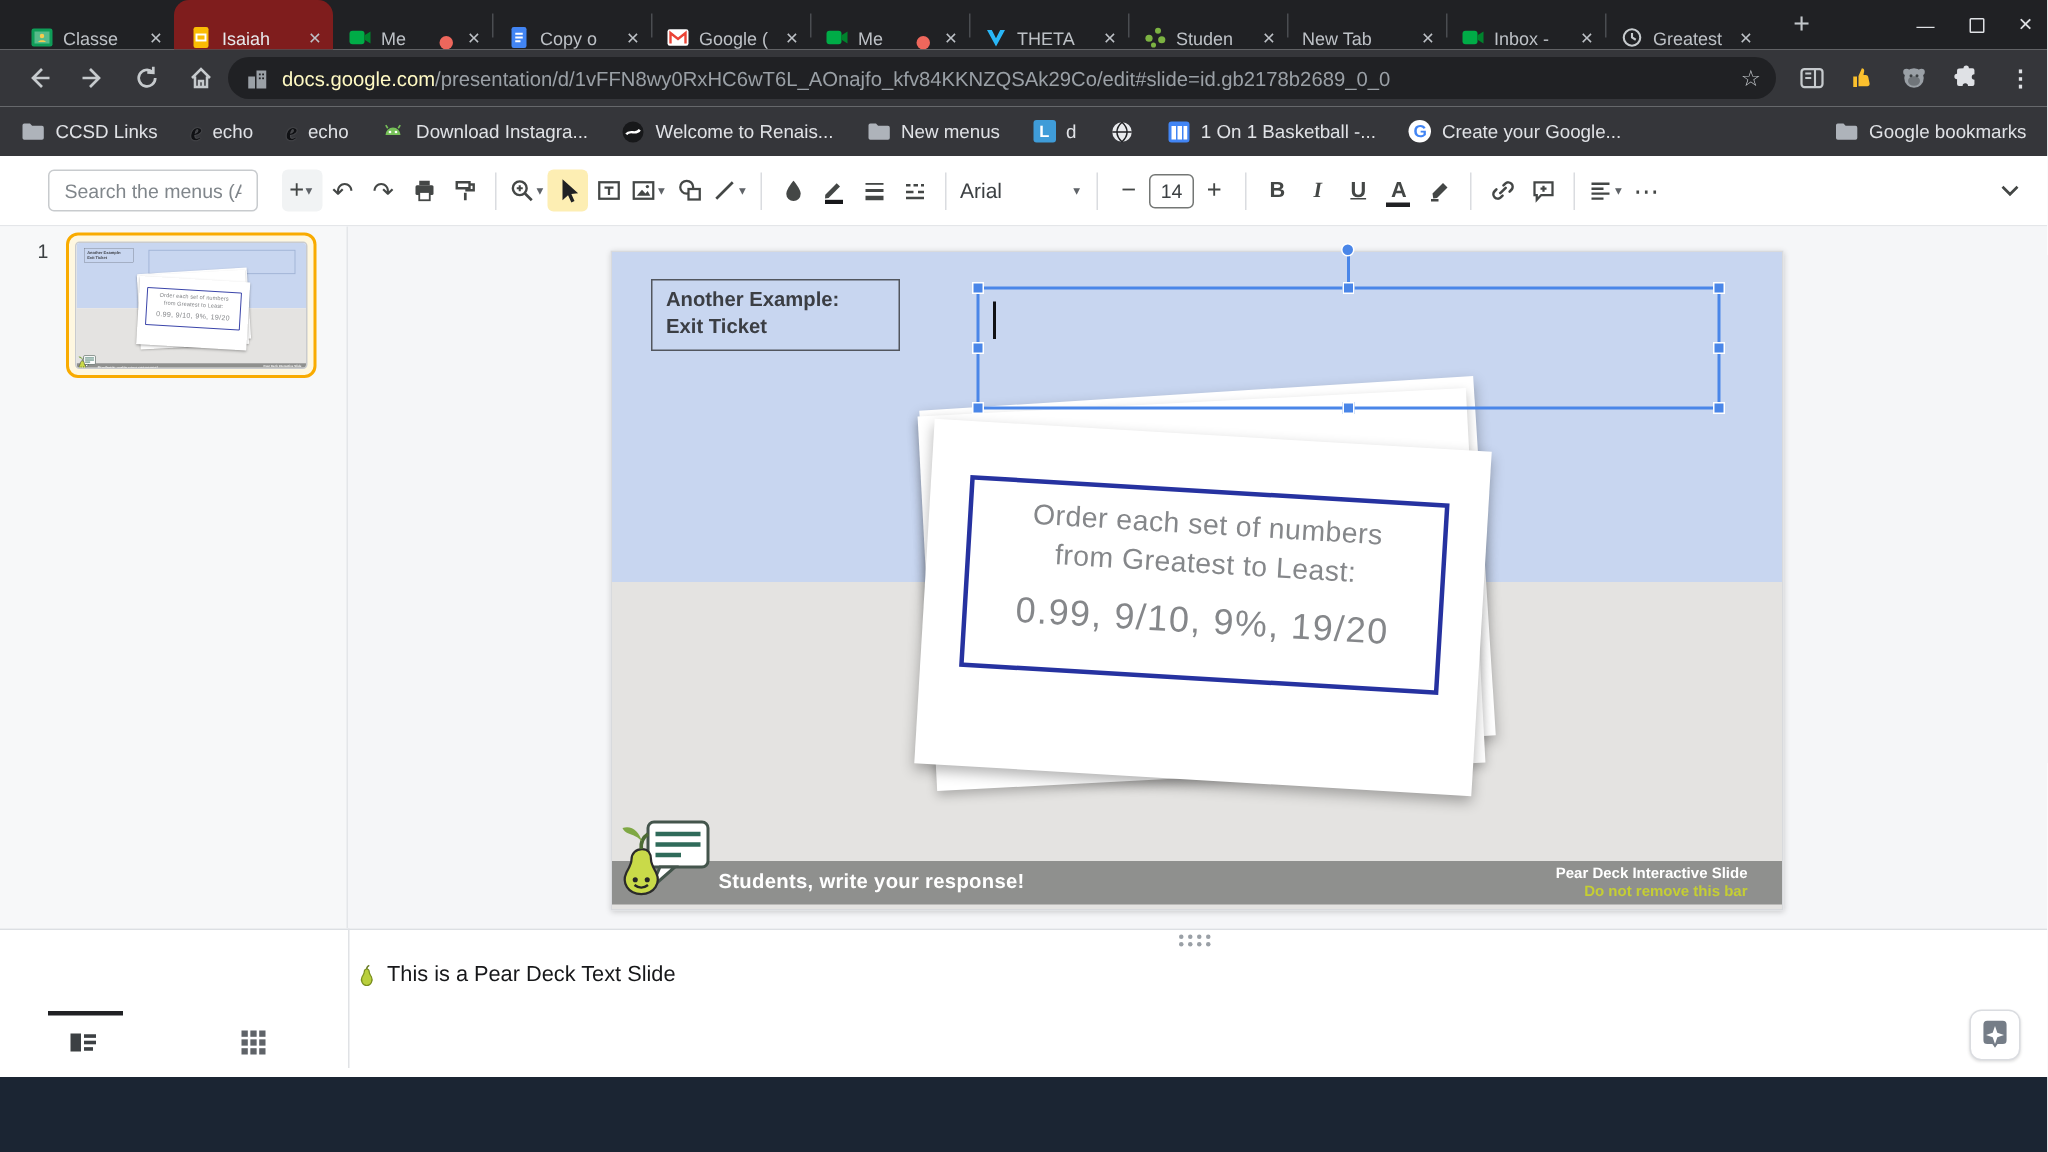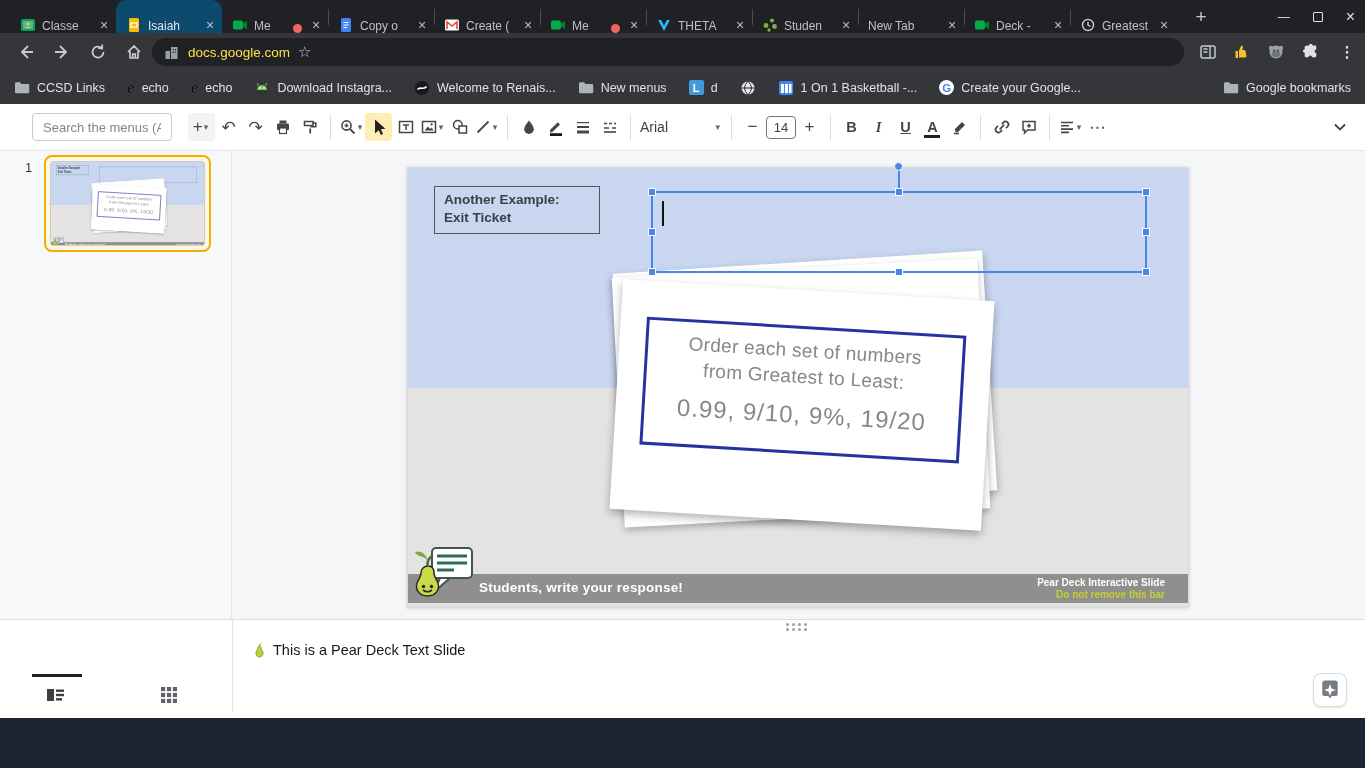--- a/index.html
+++ b/index.html
@@ -6,36 +6,36 @@
   body{font-family:"Liberation Sans",sans-serif;background:#fff}
   .screen{position:relative;width:1365px;height:768px;overflow:hidden;background:#fff}
   svg{display:block}
 
   
   .tabstrip{position:absolute;left:0;top:0;width:100%;height:33px;background:#202124}
   .tabs{position:absolute;left:10px;top:0;display:flex;height:33px;align-items:flex-end}
   .tab{position:relative;width:106px;height:32px;display:flex;align-items:flex-end;gap:6px;padding:0 4px 0 10px;color:#bdc1c6;font-size:12px}
   .tab:not(.active):not(:first-child)::before{content:"";position:absolute;left:0;top:8px;width:1px;height:16px;background:#4a4d51}
   .tab.active + .tab::before{display:none}
-  .tab.active{background:#0c4a6e;border-radius:10px 10px 0 0;color:#e6e8eb;height:33px}
+  .tab.active{background:#7f1d1d;border-radius:10px 10px 0 0;color:#e6e8eb;height:33px}
   .t-title{flex:1;overflow:hidden;white-space:nowrap}
   .t-close{font-size:14px;width:16px;flex:none;text-align:center;color:#bdc1c6}
   .favicon{width:16px;height:16px;flex:none}
   .rec-dot{width:9px;height:9px;border-radius:50%;background:#ee675c;flex:none}
   .newtab-btn{position:absolute;left:1188px;top:4px;width:26px;height:26px;color:#c3c7cb;font-size:19px;display:flex;align-items:center;justify-content:center}
   .win-controls{position:absolute;right:10px;top:0;height:33px;display:flex;gap:23px;align-items:center;color:#dfe1e5}
   .wc-min{font-size:12px;line-height:10px}
   .wc-restore{width:10px;height:10px;border:1.5px solid #dfe1e5;border-radius:1px}
   .wc-close{font-size:16px}
 
   
   .omnirow{position:absolute;left:0;top:33px;width:100%;height:38px;background:#35363a}
   .navbtn{position:absolute;top:7px;width:24px;height:24px;display:flex;align-items:center;justify-content:center}
   .omnibox{position:absolute;left:152px;top:5px;width:1032px;height:28px;border-radius:14px;background:#202124;display:flex;align-items:center;padding:0 10px 0 12px;font-size:13.5px}
-  .url-host{color:#fde047}
+  .url-host{color:#fef9c3}
   .url-path{color:#9aa0a6;overflow:hidden;white-space:nowrap;flex:1}
   .ob-star{color:#c3c7cb;font-size:15px;margin-left:8px}
   .extbtn{position:absolute;top:8px;width:22px;height:22px;display:flex;align-items:center;justify-content:center}
   .kebab{color:#dfe1e5;font-size:15px;font-weight:bold}
 
   
   .bmrow{position:absolute;left:0;top:71px;width:100%;height:33px;background:#35363a;display:flex;align-items:center;padding:0 14px;gap:22px;font-size:12.5px;color:#e0e2e6}
   .bm{display:flex;align-items:center;gap:7px;white-space:nowrap}
   .bm-right{margin-left:auto}
   .echo-glyph{font-family:"Liberation Serif",serif;font-weight:bold;font-style:italic;font-size:17px;color:#101114;text-shadow:0 0 1px rgba(255,255,255,.35);line-height:14px}
@@ -94,21 +94,21 @@
   .rot-line{position:absolute;left:50%;top:-24px;width:2px;height:24px;margin-left:-1px;background:var(--accent_blue,#4a86e8)}
   .rot-dot{position:absolute;left:50%;top:-31px;width:9px;height:9px;margin-left:-5px;border-radius:50%;background:var(--accent_blue,#4a86e8);border:1px solid #fff}
   .cursor-bar{position:absolute;left:9px;top:8px;width:2px;height:25px;background:#101114}
   .thumb-selrect{position:absolute;left:243px;top:23px;width:496px;height:82px;border:3px solid #9fb2d4}
 
   
   .notesband{position:absolute;left:0;top:619px;width:100%;height:99px;background:#fff;border-top:1px solid #dcdfe3}
   .v-div{position:absolute;left:232px;top:619px;width:1px;height:93px;background:#e0e2e5}
   .split-dots{position:absolute;left:786px;top:623px;display:grid;grid-template-columns:repeat(4,4px);grid-gap:2px}
   .split-dots i{width:3px;height:3px;border-radius:50%;background:#9aa0a6}
-  .notes{position:absolute;left:253px;top:641px;font-size:14.5px;color:#17181a;line-height:19.5px}
+  .notes{position:absolute;left:238px;top:641px;font-size:14.5px;color:#17181a;line-height:19.5px}
   .note-line{display:flex;align-items:center;gap:7px}
   .ind-bar{position:absolute;left:32px;top:674px;width:50px;height:3px;background:#202124}
   .viewbtn{position:absolute;top:686px;width:20px;height:20px}
   .explore{position:absolute;left:1313px;top:673px;width:34px;height:34px;background:#fff;border:1px solid #dadce0;border-radius:8px;box-shadow:0 1px 2px rgba(0,0,0,.12);display:flex;align-items:center;justify-content:center}
 
   
   .shelf{position:absolute;left:0;top:718px;width:100%;height:50px;background:#1b2533}
 </style>
 </head>
 <body>
@@ -160,21 +160,21 @@
         <span class="t-title">Copy o</span>
         <span class="t-close">×</span>
       </div>
       <div class="tab">
         <span class="favicon">
             <svg width="16" height="16">
               <rect x="1" y="2.5" width="14" height="11" rx="1.5" fill="#fff"></rect>
               <path d="M3 12 V5 L8 9 L13 5 V12" fill="none" stroke="#ea4335" stroke-width="1.6"></path>
             </svg>
           </span>
-        <span class="t-title">Create (</span>
+        <span class="t-title">Google (</span>
         <span class="t-close">×</span>
       </div>
       <div class="tab">
         <span class="favicon">
             <svg width="16" height="16">
               <rect x="1" y="3.5" width="10" height="9" rx="2" fill="#00ac47"></rect>
               <path d="M11 6.5 L15 4 V12 L11 9.5 Z" fill="#00832d"></path>
             </svg>
           </span>
         <span class="t-title">Me</span>
@@ -206,21 +206,21 @@
         <span class="t-title">New Tab</span>
         <span class="t-close">×</span>
       </div>
       <div class="tab">
         <span class="favicon">
             <svg width="16" height="16">
               <rect x="1" y="3.5" width="10" height="9" rx="2" fill="#00ac47"></rect>
               <path d="M11 6.5 L15 4 V12 L11 9.5 Z" fill="#00832d"></path>
             </svg>
           </span>
-        <span class="t-title">Deck -</span>
+        <span class="t-title">Inbox -</span>
         <span class="t-close">×</span>
       </div>
       <div class="tab">
         <span class="favicon">
             <svg width="16" height="16">
               <circle cx="8" cy="8" r="5.5" fill="none" stroke="#c6cacd" stroke-width="1.4"></circle>
               <path d="M8 5 V8 L10.5 9.5" fill="none" stroke="#c6cacd" stroke-width="1.4"></path>
             </svg>
           </span>
         <span class="t-title">Greatest</span>
@@ -262,20 +262,21 @@
           <svg width="15" height="15">
             <rect x="1.5" y="6" width="4.5" height="8" fill="#9aa0a6"></rect>
             <rect x="7" y="2" width="6.5" height="12" fill="#9aa0a6"></rect>
             <rect x="8.6" y="4" width="1.2" height="1.2" fill="#202124"></rect>
             <rect x="10.8" y="4" width="1.2" height="1.2" fill="#202124"></rect>
             <rect x="8.6" y="6.6" width="1.2" height="1.2" fill="#202124"></rect>
             <rect x="10.8" y="6.6" width="1.2" height="1.2" fill="#202124"></rect>
           </svg>
         </span>
       <span class="url-host">docs.google.com</span>
+        <span class="url-path">/presentation/d/1vFFN8wy0RxHC6wT6L_AOnajfo_kfv84KKNZQSAk29Co/edit#slide=id.gb2178b2689_0_0</span>
       <span class="ob-star">☆</span>
     </div>
     <div class="extbtn" style="left:1197px">
         <svg width="18" height="18">
           <rect x="2" y="3" width="14" height="12" rx="2" fill="none" stroke="#c6cacd" stroke-width="1.5"></rect>
           <path d="M11 3 V15 M4.5 6 h4 M4.5 9 h4" stroke="#c6cacd" stroke-width="1.4"></path>
         </svg>
       </div>
     <div class="extbtn" style="left:1231px">
         <svg width="18" height="18">

